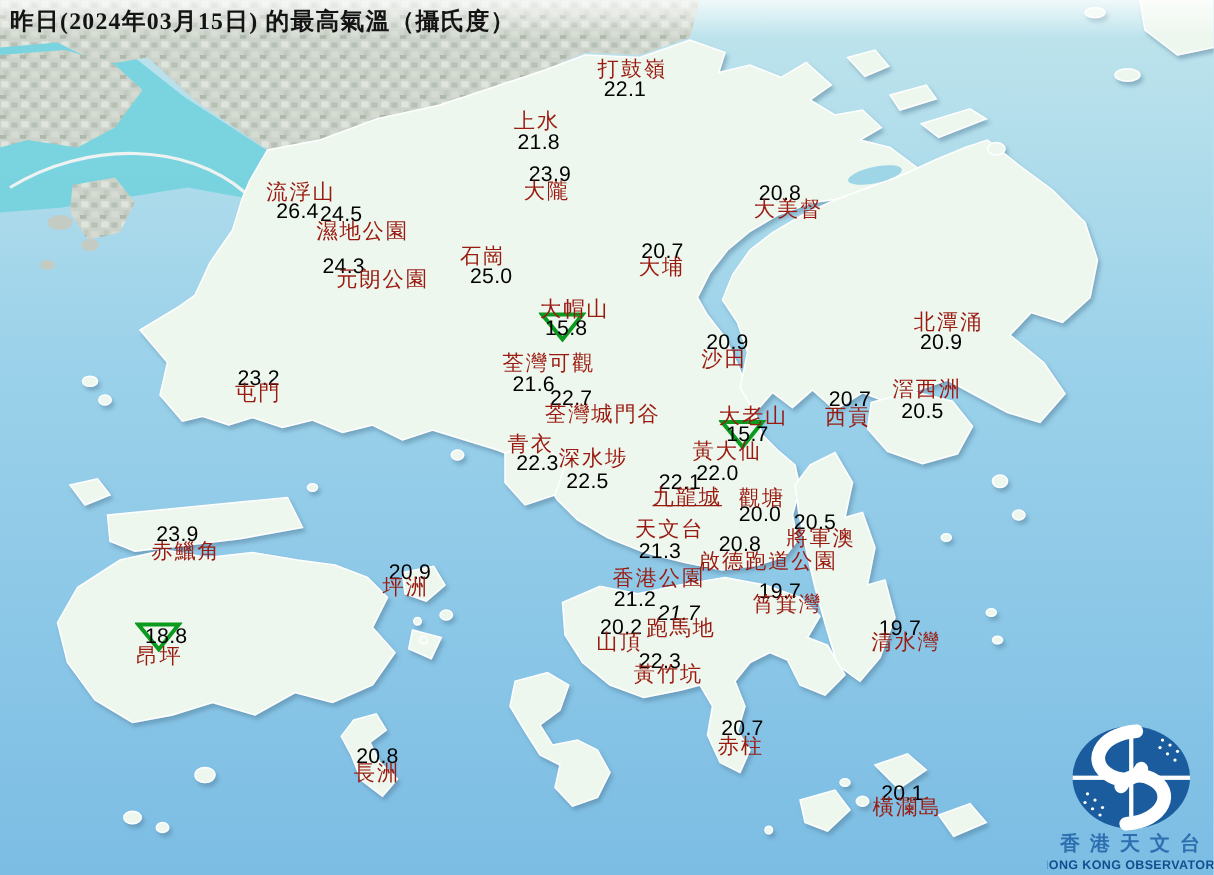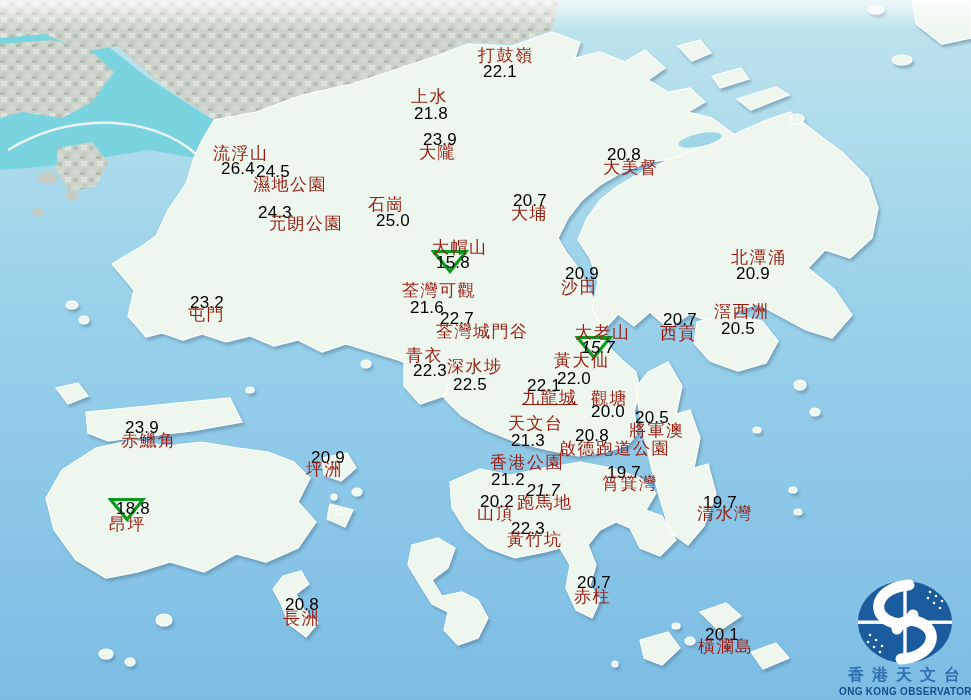--- a/index.html
+++ b/index.html
@@ -109,20 +109,21 @@
       <ellipse cx="902" cy="60" rx="10" ry="5"></ellipse>
       <path d="M912,0 L971,0 L971,38 L942,44 L916,24 Z"></path>
       <ellipse cx="876" cy="10" rx="8" ry="4"></ellipse>
     </g>
 
     <ellipse cx="700" cy="140" rx="22" ry="6.5" fill="#9ed6e8" transform="rotate(-12 700 140)"></ellipse>
 
     <rect width="971" height="30" fill="url(#hazeG)"></rect>
   </svg>
 
+  <div id="title">昨日(2024年03月15日) 的最高氣溫（攝氏度）</div>
 
   <div id="labels">
       <span class="temp" style="left: 483px; top: 63px;">22.1</span>
       <span class="sname" style="left: 478px; top: 47px;">打鼓嶺</span>
       <span class="temp" style="left: 414px; top: 105px;">21.8</span>
       <span class="sname" style="left: 411px; top: 88px;">上水</span>
       <span class="temp" style="left: 423px; top: 131px;">23.9</span>
       <span class="sname" style="left: 419px; top: 144px;">大隴</span>
       <span class="temp" style="left: 221px; top: 160px;">26.4</span>
       <span class="sname" style="left: 213px; top: 145px;">流浮山</span>
@@ -151,21 +152,21 @@
       <span class="sname" style="left: 188px; top: 306px;">屯門</span>
       <span class="temp" style="left: 721px; top: 320px;">20.5</span>
       <span class="sname" style="left: 714px; top: 303px;">滘西洲</span>
       <span class="temp" style="left: 440px; top: 310px;">22.7</span>
       <span class="sname" style="left: 436px; top: 323px;">荃灣城門谷</span>
       <span class="temp" style="left: 663px; top: 311px;">20.7</span>
       <span class="sname" style="left: 660px; top: 325px;">西貢</span>
       <div class="tri" style="left: 575px; top: 335px;"><svg width="38" height="25" viewBox="0 0 38 25">
           <path d="M2.5,2.5 L35,2.5 L19,22.5 Z" fill="none" stroke="#0a9a1e" stroke-width="3.2" stroke-linejoin="miter"></path>
         </svg></div>
-      <span class="temp" style="left: 581px; top: 339px; font-style: italic;">15.7</span>
+      <span class="temp" style="left: 581px; top: 339px;">15.7</span>
       <span class="sname" style="left: 575px; top: 324px;">大老山</span>
       <span class="temp" style="left: 413px; top: 362px;">22.3</span>
       <span class="sname" style="left: 406px; top: 347px;">青衣</span>
       <span class="temp" style="left: 557px; top: 370px;">22.0</span>
       <span class="sname" style="left: 554px; top: 352px;">黃大仙</span>
       <span class="temp" style="left: 453px; top: 376px;">22.5</span>
       <span class="sname" style="left: 447px; top: 358px;">深水埗</span>
       <span class="temp" style="left: 527px; top: 377px;">22.1</span>
       <span class="sname" style="left: 522px; top: 389px; text-decoration: underline;">九龍城</span>
       <span class="temp" style="left: 591px; top: 403px;">20.0</span>

